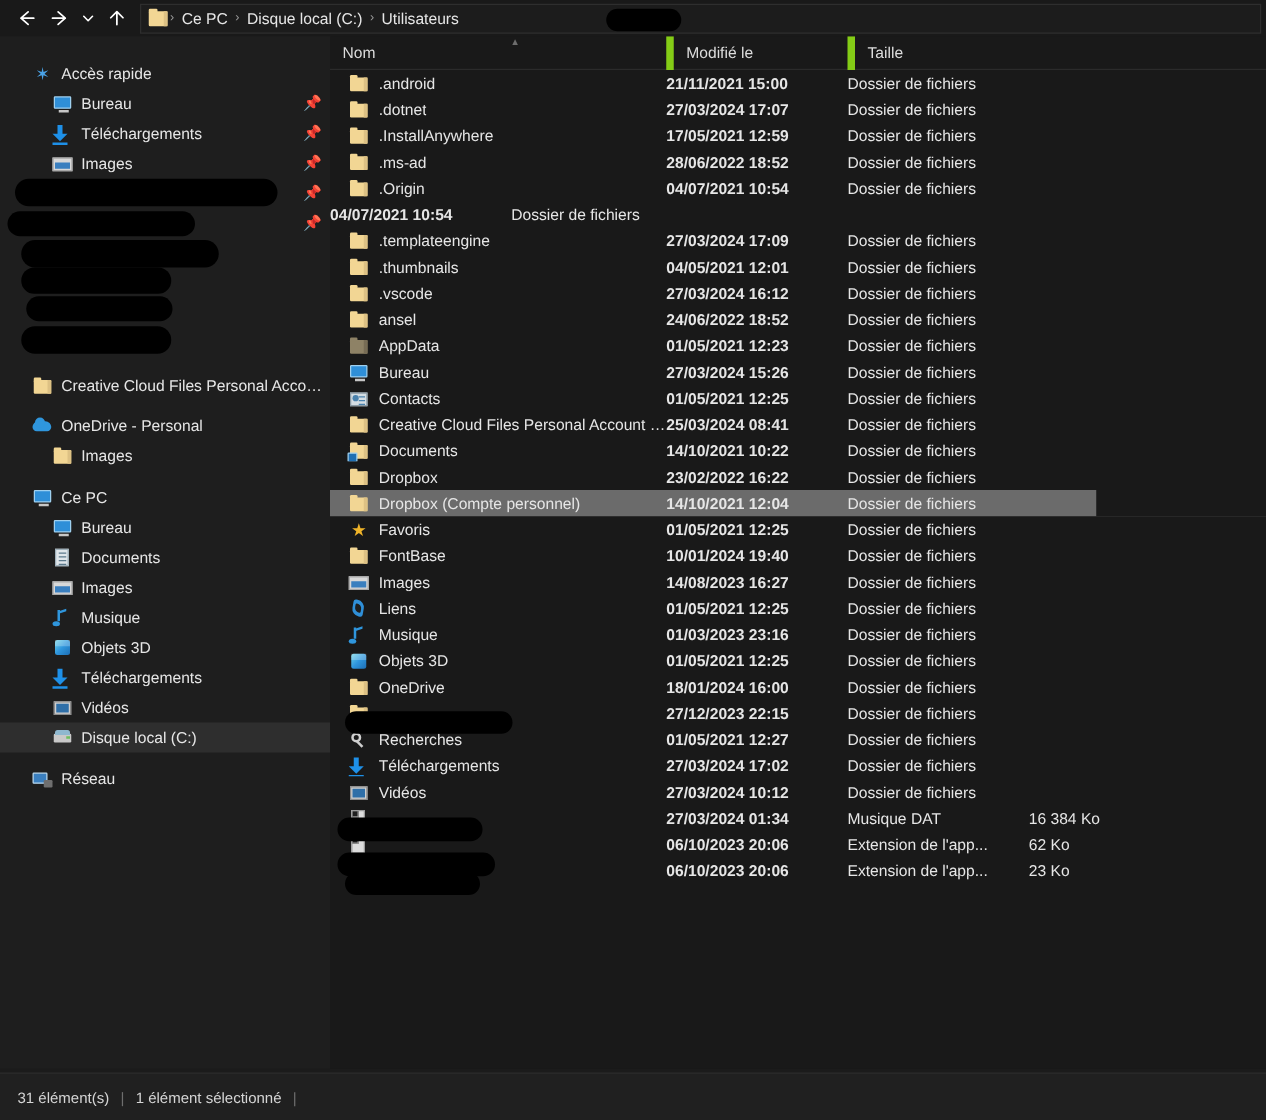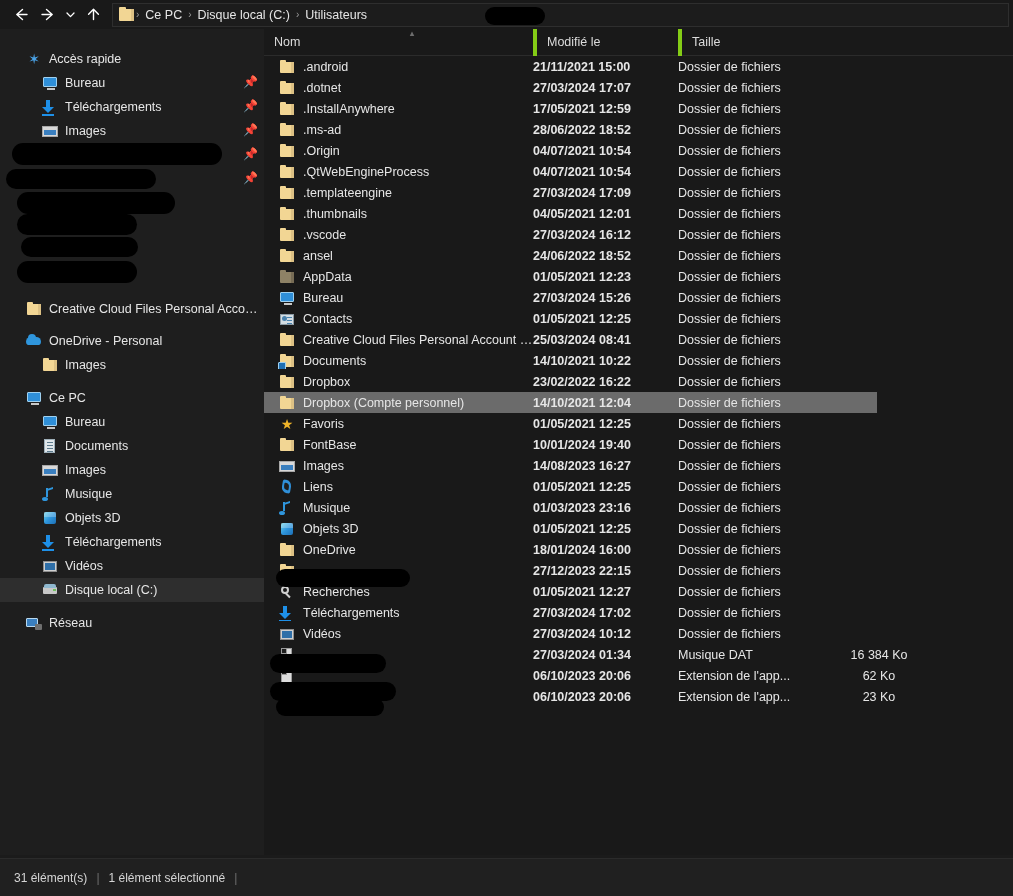--- a/index.html
+++ b/index.html
@@ -138,38 +138,38 @@
   .listpane {
     position: absolute; left: 264px; top: 29px; width: 749px; height: 829px;
     background: #191919; overflow: hidden;
   }
   .colhead {
     position: relative; height: 27px; background: #191919;
     border-bottom: 1px solid #2b2b2b; display: flex; align-items: center;
   }
   .colhead .cell {
     font-size: 12.5px; color: #dcdcdc; height: 27px; display: flex; align-items: center;
-    padding-left: 10px; border-left: 4px solid #84cc16; white-space: nowrap;
+    padding-left: 10px; border-left: 6px solid #84cc16; white-space: nowrap;
   }
   .colhead .cell:first-child { border-left: none; }
   .sortmark {
     position: absolute; left: 140px; top: -1px; width: 16px; height: 10px;
     color: #6d6d6d; font-size: 9px; line-height: 10px; text-align: center;
   }
   .rows { position: relative; }
   .row {
     position: relative; height: 21px; display: flex; align-items: center;
     font-size: 12.5px; color: #e6e6e6; white-space: nowrap;
   }
   .row.sel { background: #6b6b6b; }
   .row .c-name { width: 269px; display: flex; align-items: center; padding-left: 15px; overflow: hidden; }
   .row .c-name .nm { overflow: hidden; text-overflow: ellipsis; text-align: center; }
   .row .c-date { width: 145px; font-weight: bold; }
   .row .c-type { width: 145px; }
-  .row .c-size { width: 118px; text-align: center; padding-right: 6px; }
+  .row .c-size { width: 118px; text-align: left; padding-right: 6px; }
   .row .r-ico { width: 16px; height: 16px; flex: none; margin-right: 8px; position: relative; }
   .selmask { position:absolute; left:613px; top:0; width:136px; height:21px; background:#191919; }
 
   
   .statusbar {
     position: absolute; left: 0; top: 858px; width: 1013px; height: 38px;
     background: #202020; border-top: 1px solid #2b2b2b;
     display: flex; align-items: center; padding-left: 14px;
     font-size: 12px; color: #d5d5d5;
   }
@@ -419,26 +419,20 @@
             <span class="r-ico">
               <span class="ico-folder"></span>
             </span>
             <span class="nm">.Origin</span>
           </div>
         <div class="c-date">04/07/2021 10:54</div>
         <div class="c-type">Dossier de fichiers</div>
         <div class="c-size"></div>
       </div>
       <div class="row">
-        <div class="c-name">
-            <span class="r-ico">
-              <span class="ico-folder"></span>
-            </span>
-            <span class="nm">.QtWebEngineProcess</span>
-          </div>
         <div class="c-date">04/07/2021 10:54</div>
         <div class="c-type">Dossier de fichiers</div>
         <div class="c-size"></div>
       </div>
       <div class="row">
         <div class="c-name">
             <span class="r-ico">
               <span class="ico-folder"></span>
             </span>
             <span class="nm">.templateengine</span>

